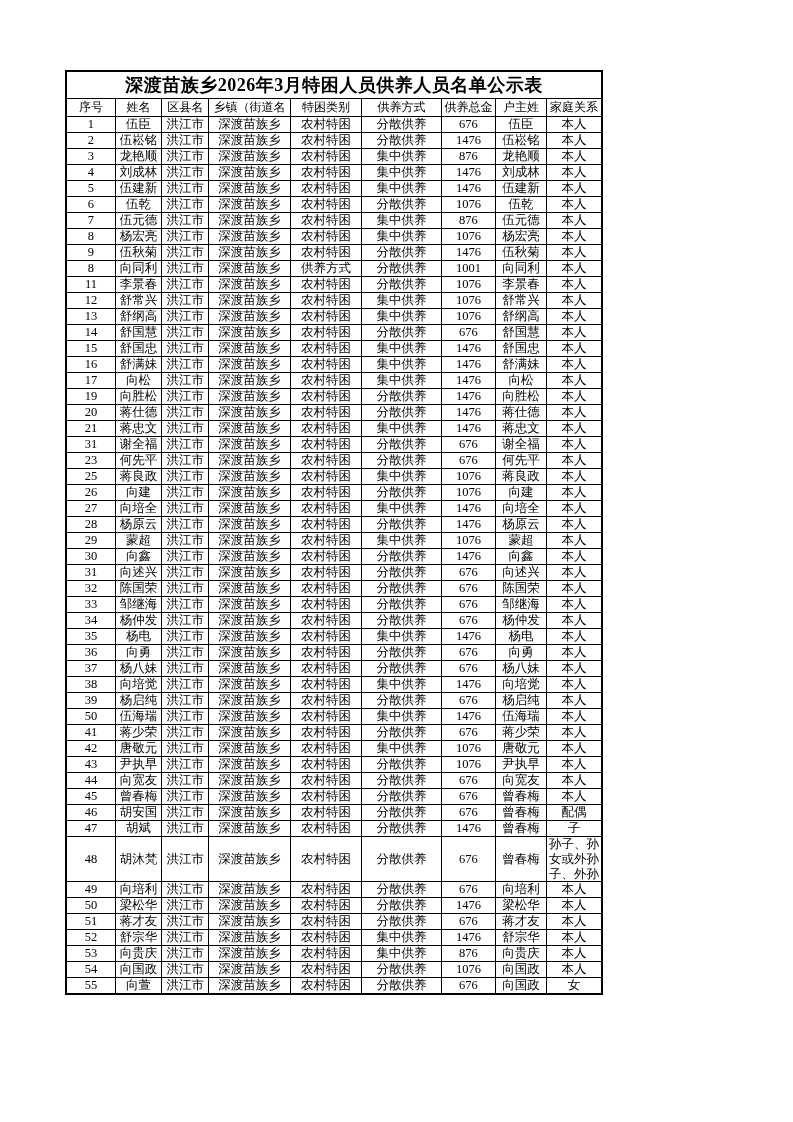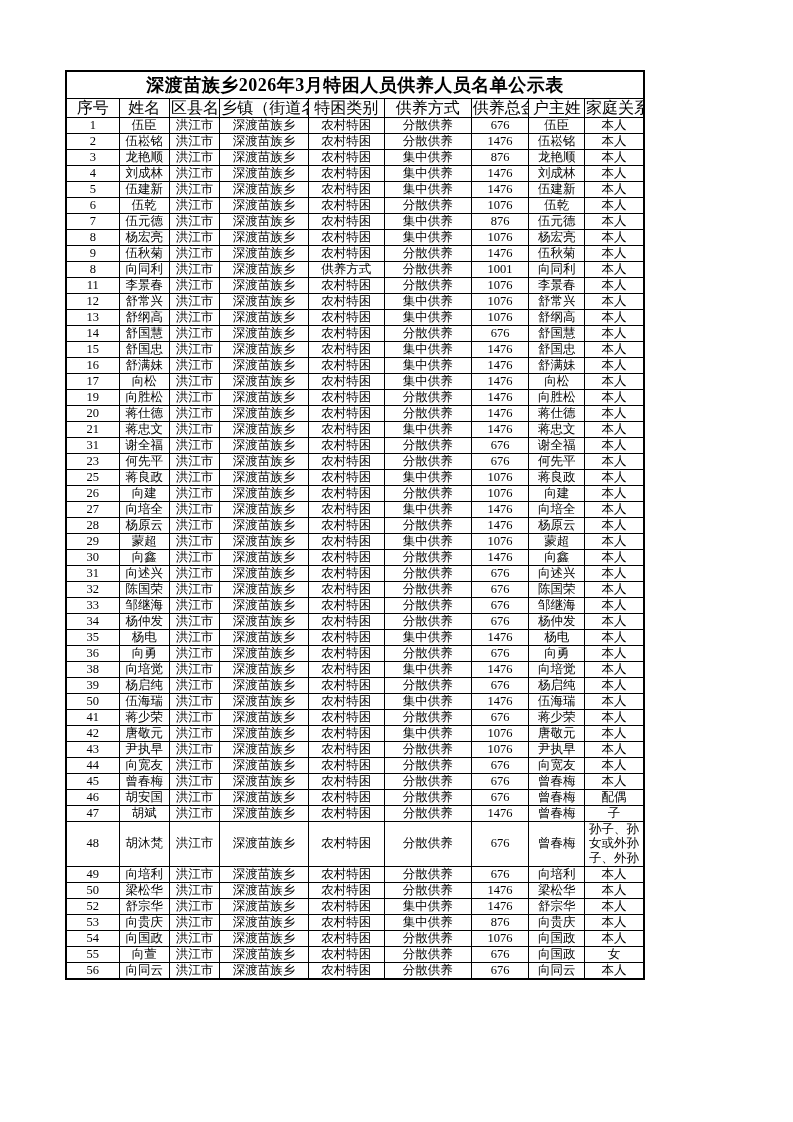--- a/index.html
+++ b/index.html
@@ -11,21 +11,21 @@
     height: 1122px;
     background: #ffffff;
     position: relative;
     font-family: "Liberation Serif", "DejaVu Serif", serif;
     color: #000;
   }
   .sheet {
     position: absolute;
     left: 65px;
     top: 70px;
-    width: 580px;
+    width: 538px;
   }
   table.notice {
     width: 100%;
     border-collapse: collapse;
     table-layout: fixed;
     border: 2px solid #000;
   }
   table.notice th,
   table.notice td {
     border: 1px solid #000;
@@ -34,21 +34,21 @@
     padding: 0 1px;
     overflow: hidden;
   }
   .title-cell {
     font-size: 18px;
     font-weight: bold;
     height: 26px;
     letter-spacing: 0.5px;
   }
   tr.head-row th {
-    font-size: 16px;
+    font-size: 12px;
     font-weight: normal;
     height: 17px;
     line-height: 1.1;
     white-space: nowrap;
   }
   tbody td {
     font-size: 12.5px;
     height: 15px;
     line-height: 1.18;
     word-break: break-all;
@@ -455,20 +455,31 @@
           <td>向勇</td>
           <td>洪江市</td>
           <td>深渡苗族乡</td>
           <td>农村特困</td>
           <td>分散供养</td>
           <td>676</td>
           <td>向勇</td>
           <td>本人</td>
         </tr>
         <tr>
+          <td>37</td>
+          <td>杨八妹</td>
+          <td>洪江市</td>
+          <td>深渡苗族乡</td>
+          <td>农村特困</td>
+          <td>分散供养</td>
+          <td>676</td>
+          <td>杨八妹</td>
+          <td>本人</td>
+        </tr>
+        <tr>
           <td>38</td>
           <td>向培觉</td>
           <td>洪江市</td>
           <td>深渡苗族乡</td>
           <td>农村特困</td>
           <td>集中供养</td>
           <td>1476</td>
           <td>向培觉</td>
           <td>本人</td>
         </tr>
@@ -598,20 +609,31 @@
           <td>梁松华</td>
           <td>洪江市</td>
           <td>深渡苗族乡</td>
           <td>农村特困</td>
           <td>分散供养</td>
           <td>1476</td>
           <td>梁松华</td>
           <td>本人</td>
         </tr>
         <tr>
+          <td>51</td>
+          <td>蒋才友</td>
+          <td>洪江市</td>
+          <td>深渡苗族乡</td>
+          <td>农村特困</td>
+          <td>分散供养</td>
+          <td>676</td>
+          <td>蒋才友</td>
+          <td>本人</td>
+        </tr>
+        <tr>
           <td>52</td>
           <td>舒宗华</td>
           <td>洪江市</td>
           <td>深渡苗族乡</td>
           <td>农村特困</td>
           <td>集中供养</td>
           <td>1476</td>
           <td>舒宗华</td>
           <td>本人</td>
         </tr>
@@ -640,27 +662,16 @@
         <tr>
           <td>55</td>
           <td>向萱</td>
           <td>洪江市</td>
           <td>深渡苗族乡</td>
           <td>农村特困</td>
           <td>分散供养</td>
           <td>676</td>
           <td>向国政</td>
           <td>女</td>
-        </tr>
-        <tr>
-          <td>56</td>
-          <td>向同云</td>
-          <td>洪江市</td>
-          <td>深渡苗族乡</td>
-          <td>农村特困</td>
-          <td>分散供养</td>
-          <td>676</td>
-          <td>向同云</td>
-          <td>本人</td>
         </tr>
       </tbody>
   </table>
 </div>
 
 </body></html>

